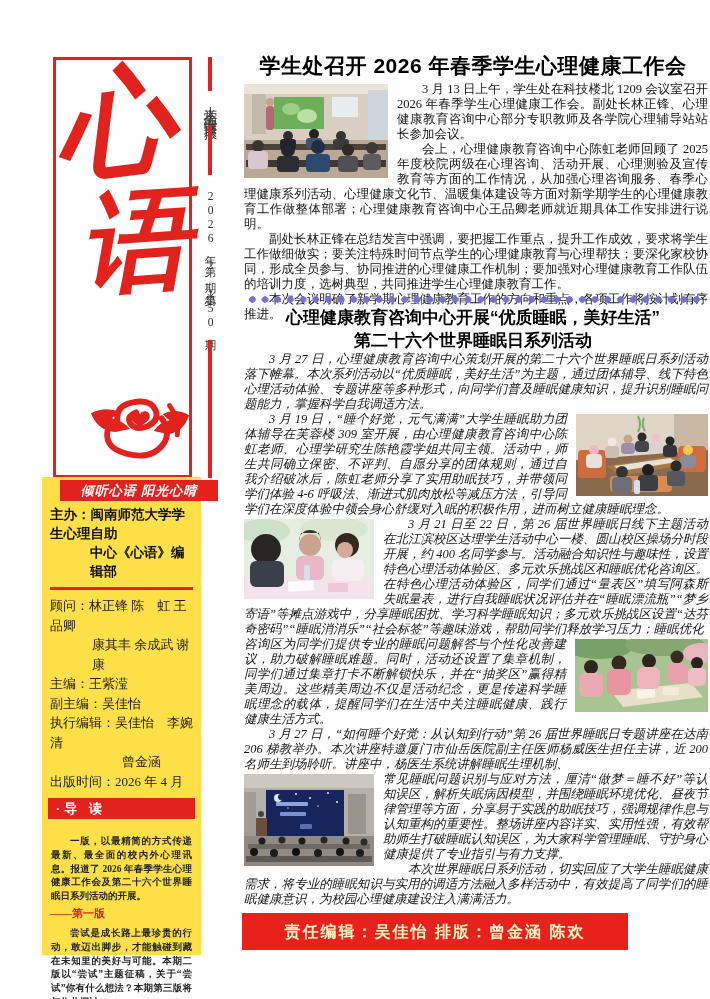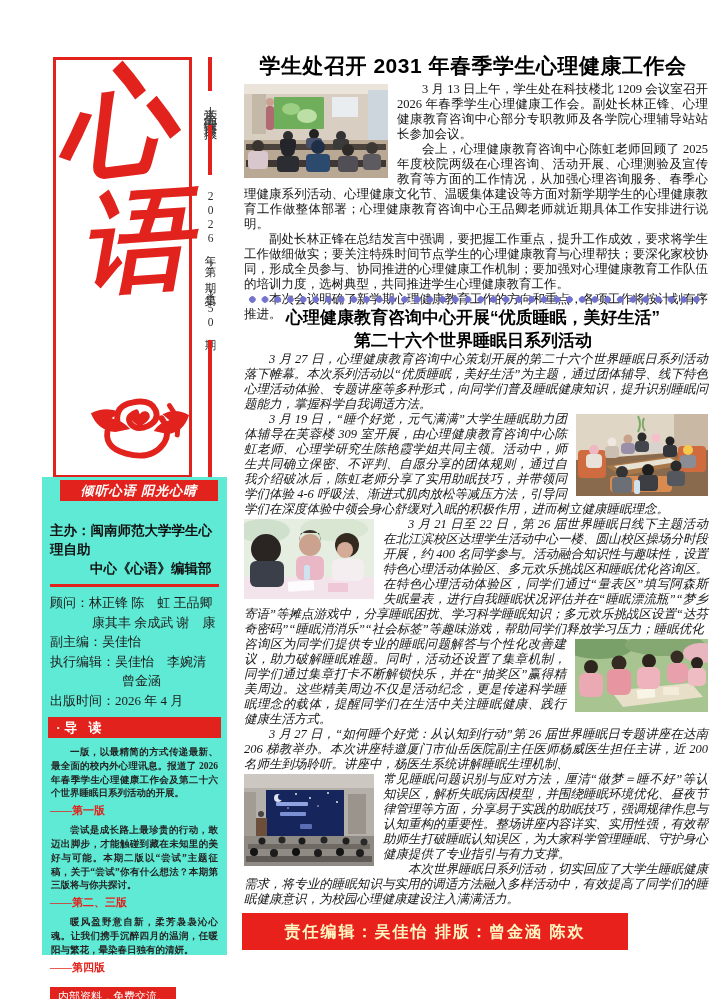--- a/index.html
+++ b/index.html
@@ -20,32 +20,32 @@
   .seg2{height:50px;margin:6px 0;}
   .seg3{flex:1 1 auto;margin-top:8px;min-height:16px;}
   .v-text{writing-mode:vertical-rl;text-orientation:upright;color:#3a3a3a;
           font-family:"Liberation Serif","DejaVu Serif",serif;}
   .v-title{font-size:13.5px;letter-spacing:3px;margin-top:4px;}
   .v-date{font-size:11.5px;letter-spacing:2px;margin-top:9px;color:#2e2e2e;}
   .slogan{position:absolute;left:60px;top:480px;width:158px;height:21px;background:#e2231d;
           color:#fff;font-size:13px;font-weight:bold;font-style:italic;text-align:center;
           line-height:21px;z-index:3;font-family:"Liberation Sans","DejaVu Sans",sans-serif;letter-spacing:1px;}
   
-  .sidebar{position:absolute;left:42px;top:477px;width:185px;height:478px;background:#5eead4;
-           box-sizing:border-box;padding:44px 8px 0 8px;}
+  .sidebar{position:absolute;left:42px;top:477px;width:159px;height:478px;background:#fde047;
+           box-sizing:border-box;padding:28px 8px 0 8px;}
   .organizer{font-size:13.5px;font-weight:bold;line-height:19px;color:#111;
              font-family:"Liberation Sans","DejaVu Sans",sans-serif;}
   .org-l2{padding-left:40px;}
   .red-rule{height:3px;background:#e2231d;margin:6px 0 6px 0;}
   .staff{font-size:13px;line-height:19.5px;color:#1c1c1c;}
   .staff .ind1{padding-left:42px;}
   .staff .ind2{padding-left:72px;}
   .guide-bar{height:21px;background:#e2231d;color:#fff;font-size:13px;font-weight:bold;
-             line-height:21px;padding-left:8px;letter-spacing:4px;margin:7px -2px 8px -2px;
-             font-family:Liberation Serif, serif;}
+             line-height:21px;padding-left:8px;letter-spacing:4px;margin:7px -2px 16px -2px;
+             font-family:Liberation Sans, sans-serif;}
   .guide-item{font-size:9.5px;font-weight:600;line-height:13.8px;color:#242424;
               text-indent:2em;text-align:justify;text-justify:inter-character;margin:0 1px;}
   .guide-ref{font-size:11px;font-weight:800;color:#e2231d;text-align:left;
              margin:2px 2px 6px 0;letter-spacing:0px;}
   .notice{display:inline-block;background:#e2231d;color:#fff;font-size:11px;
           padding:2px 8px;margin-top:6px;}
   
   .a-title{position:absolute;left:240px;width:466px;text-align:center;color:#000;
            font-family:"Liberation Sans","DejaVu Sans",sans-serif;font-weight:900;}
   .a1-title{top:52px;font-size:21px;letter-spacing:0.5px;}
@@ -103,36 +103,37 @@
   </div>
   <div class="slogan">倾听心语 阳光心晴</div>
 
   <div class="sidebar">
     <div class="organizer">主办：闽南师范大学学生心理自助</div>
     <div class="organizer org-l2">中心《心语》编辑部</div>
     <div class="red-rule"></div>
     <div class="staff">
       <div>顾问：林正锋 陈　虹 王品卿</div>
       <div class="ind1">康其丰 余成武 谢　康</div>
+      <div>主编：王紫滢</div>
       <div>副主编：吴佳怡</div>
       <div>执行编辑：吴佳怡　李婉清</div>
       <div class="ind2">曾金涵</div>
       <div>出版时间：2026 年 4 月</div>
     </div>
     <div class="guide-bar">·导 读</div>
     <div class="guide-item">一版，以最精简的方式传递最新、最全面的校内外心理讯息。报道了 2026 年春季学生心理健康工作会及第二十六个世界睡眠日系列活动的开展。</div>
     <div class="guide-ref">——第一版</div>
     <div class="guide-item">尝试是成长路上最珍贵的行动，敢迈出脚步，才能触碰到藏在未知里的美好与可能。本期二版以“尝试”主题征稿，关于“尝试”你有什么想法？本期第三版将与你共探讨。</div>
     <div class="guide-ref">——第二、三版</div>
     <div class="guide-item">暖风盈野意自新，柔芳袅袅沁心魂。让我们携手沉醉四月的温润，任暖阳与繁花，晕染春日独有的清妍。</div>
     <div class="guide-ref">——第四版</div>
     <div class="notice">内部资料，免费交流。</div>
   </div>
 
-  <div class="a-title a1-title">学生处召开 2031 年春季学生心理健康工作会</div>
+  <div class="a-title a1-title">学生处召开 2026 年春季学生心理健康工作会</div>
   <div class="article" id="article1">
     <div class="ph ph-l ph1">
       <svg viewBox="0 0 144 94" preserveAspectRatio="none">
         <rect width="144" height="94" fill="#d8cfc2"></rect>
         <rect width="144" height="10" fill="#eae4da"></rect>
         <rect x="124" y="6" width="20" height="52" fill="#cdd6dd"></rect>
         <rect x="8" y="10" width="14" height="40" fill="#c4b9a8"></rect>
         <rect x="30" y="13" width="50" height="32" rx="1" fill="#6fae5a"></rect>
         <ellipse cx="47" cy="25" rx="9" ry="6" fill="#9ccf83"></ellipse>
         <ellipse cx="63" cy="32" rx="10" ry="7" fill="#bcdfa6"></ellipse>

